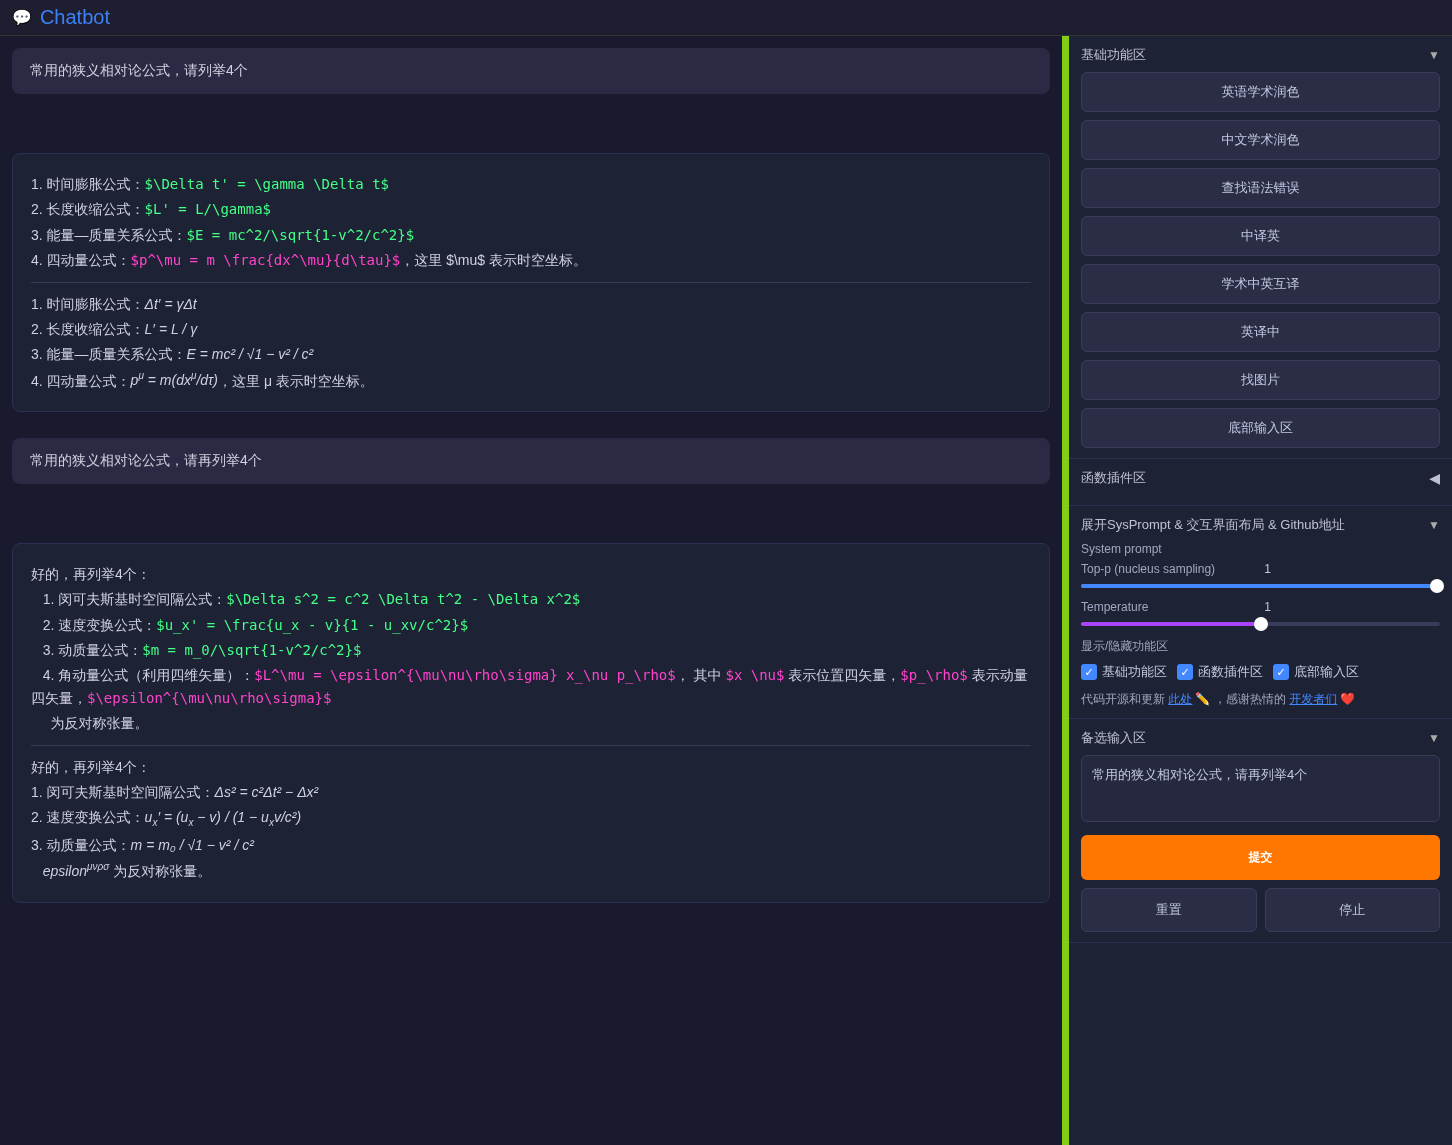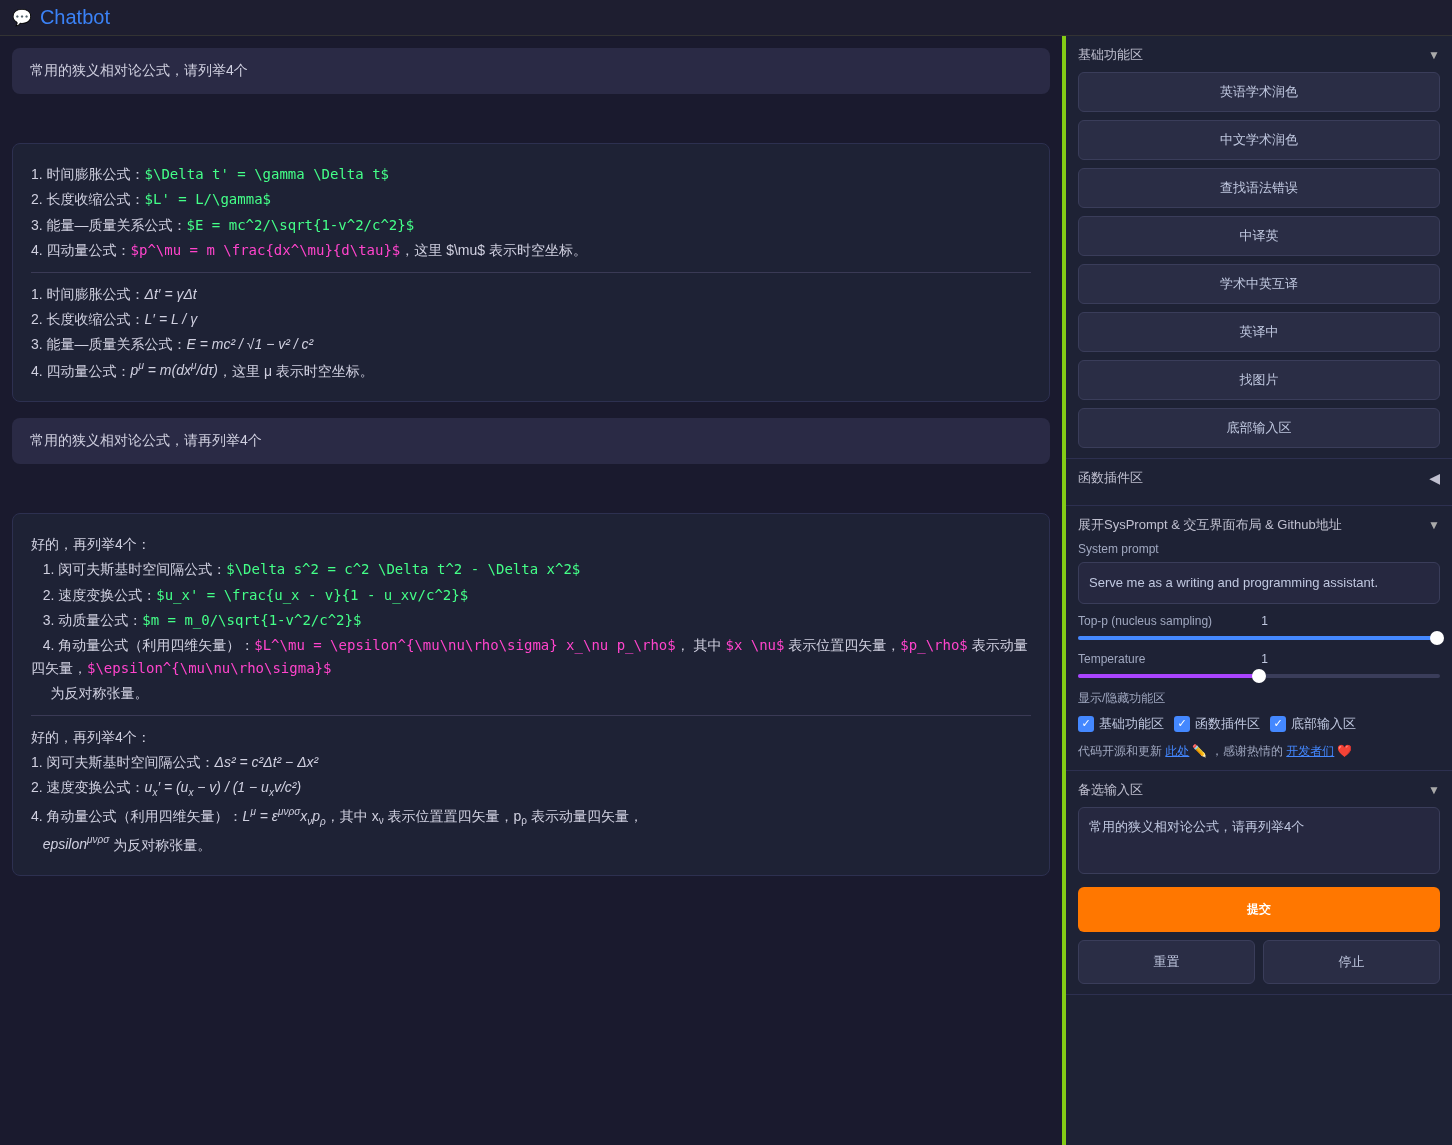--- a/index.html
+++ b/index.html
@@ -37,21 +37,21 @@
       display: flex;
       flex: 1;
       overflow: hidden;
     }
     
     .chat-area {
       flex: 1;
       display: flex;
       flex-direction: column;
       padding: 12px;
-      gap: 16px;
+      gap: 26px;
       overflow-y: auto;
       background: #1a1a2e;
     }
     
     .user-bubble {
       background: #2a2a45;
       border-radius: 8px;
       padding: 14px 18px;
       color: #d0d0e0;
       font-size: 14px;
@@ -88,21 +88,21 @@
       border-top: 1px solid #3a3a55;
       margin: 10px 0;
     }
     .assistant-bubble sup, .assistant-bubble sub {
       font-size: 10px;
     }
     
     .sidebar {
       width: 390px;
       background: #1e2235;
-      border-left: 4px solid #84cc16;
+      border-left: 7px solid #84cc16;
       display: flex;
       flex-direction: column;
       overflow-y: auto;
       padding: 0;
     }
     .sidebar-section {
       border-bottom: 1px solid #2d3050;
       padding: 10px 12px;
     }
     .sidebar-section-header {
@@ -357,21 +357,21 @@
       <div class="line">&nbsp;&nbsp;&nbsp;&nbsp;&nbsp;为反对称张量。</div>
       <hr class="divider-line">
       <div class="line">好的，再列举4个：</div>
       <div class="line">
         1. 闵可夫斯基时空间隔公式：<span class="math-rendered">Δs² = c²Δt² − Δx²</span>
       </div>
       <div class="line">
         2. 速度变换公式：<span class="math-rendered">u<sub>x</sub>′ = (u<sub>x</sub> − v) / (1 − u<sub>x</sub>v/c²)</span>
       </div>
       <div class="line">
-        4. 角动量公式（利用四维矢量）：<span class="math-rendered">L<sup>μ</sup> = ε<sup>μνρσ</sup>x<sub>ν</sub>p<sub>ρ</sub></span>，其中 x<sub>ν</sub> 表示位置置四矢量，p<sub>ρ</sub> 表示动量四矢量，
+        3. 动质量公式：<span class="math-rendered">m = m₀ / √1 − v² / c²</span>
       </div>
       <div class="line">
         &nbsp;&nbsp;&nbsp;<span class="math-rendered"><i>epsilon</i><sup>μνρσ</sup></span> 为反对称张量。
       </div>
     </div>
 
   </div>
 
   <div class="sidebar">
 
@@ -398,21 +398,20 @@
         <span class="arrow">◀</span>
       </div>
     </div>
 
     <div class="sidebar-section">
       <div class="sidebar-section-header">
         <span>展开SysPrompt &amp; 交互界面布局 &amp; Github地址</span>
         <span class="chevron">▼</span>
       </div>
       <div class="sys-prompt-label">System prompt</div>
-      <div class="sys-prompt-box">Serve me as a writing and programming assistant.</div>
 
       <div class="slider-row">
         <span class="slider-label">Top-p (nucleus sampling)</span>
         <span class="slider-value">1</span>
       </div>
       <div class="slider-track">
         <div class="slider-fill-blue" style="width:100%"></div>
         <div class="slider-thumb" style="right: -4px;"></div>
       </div>
 

